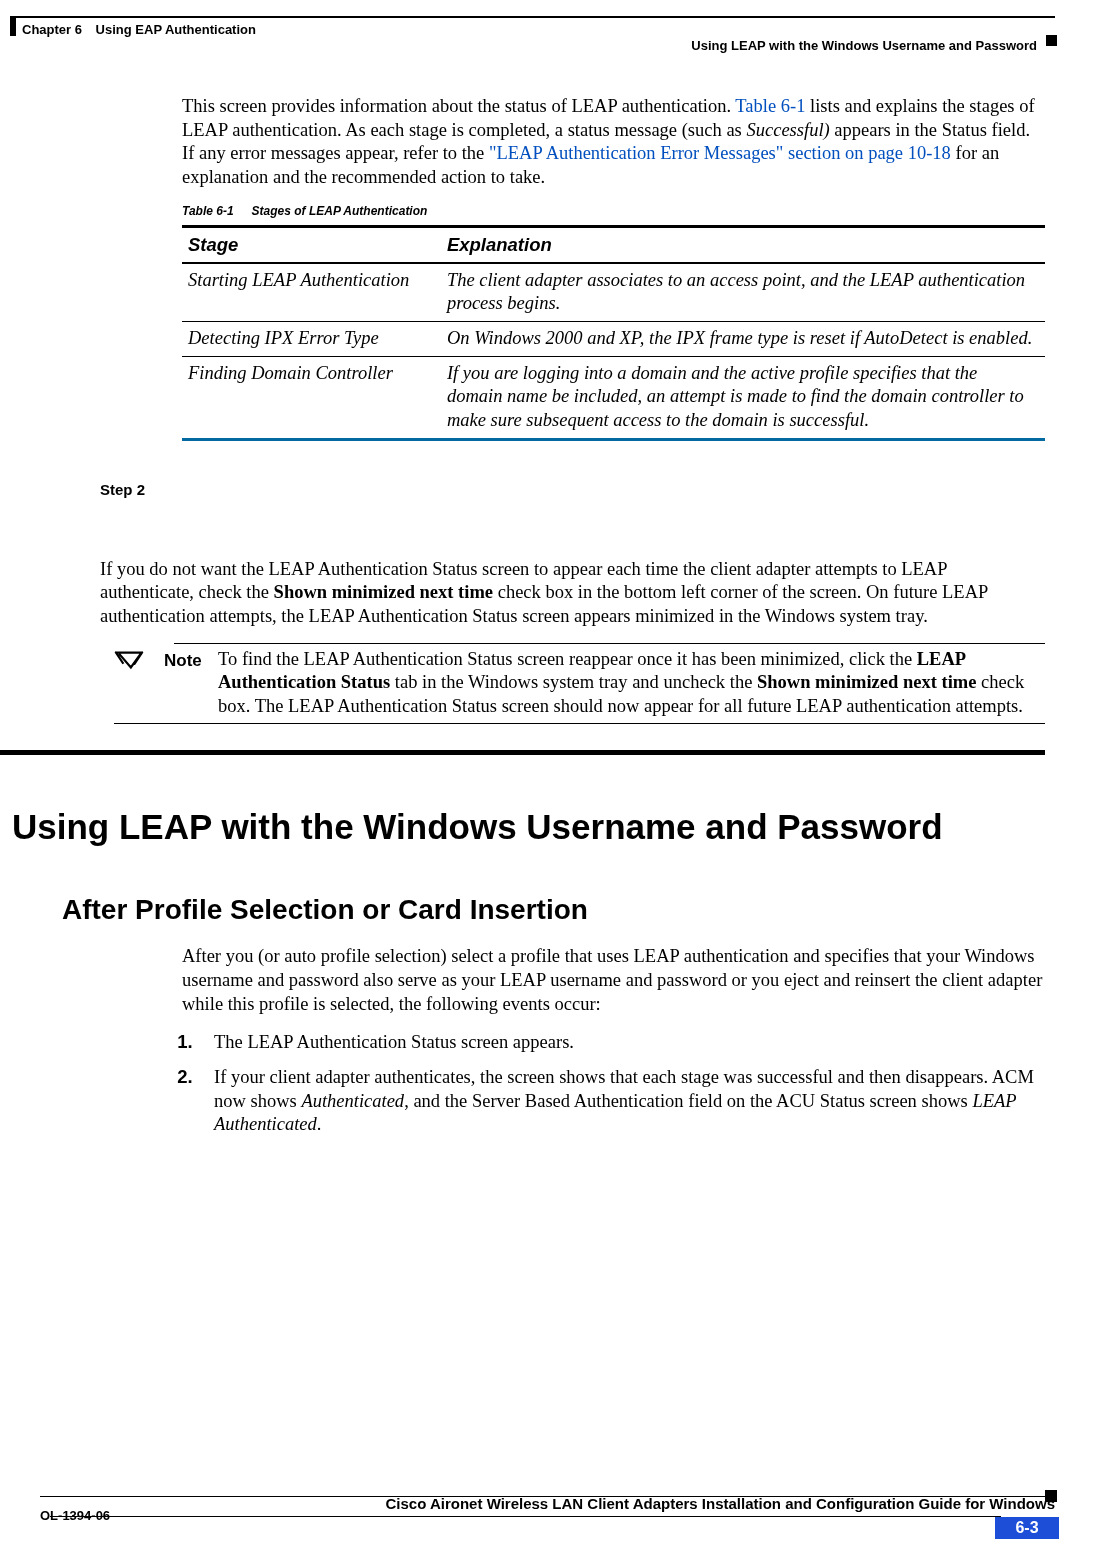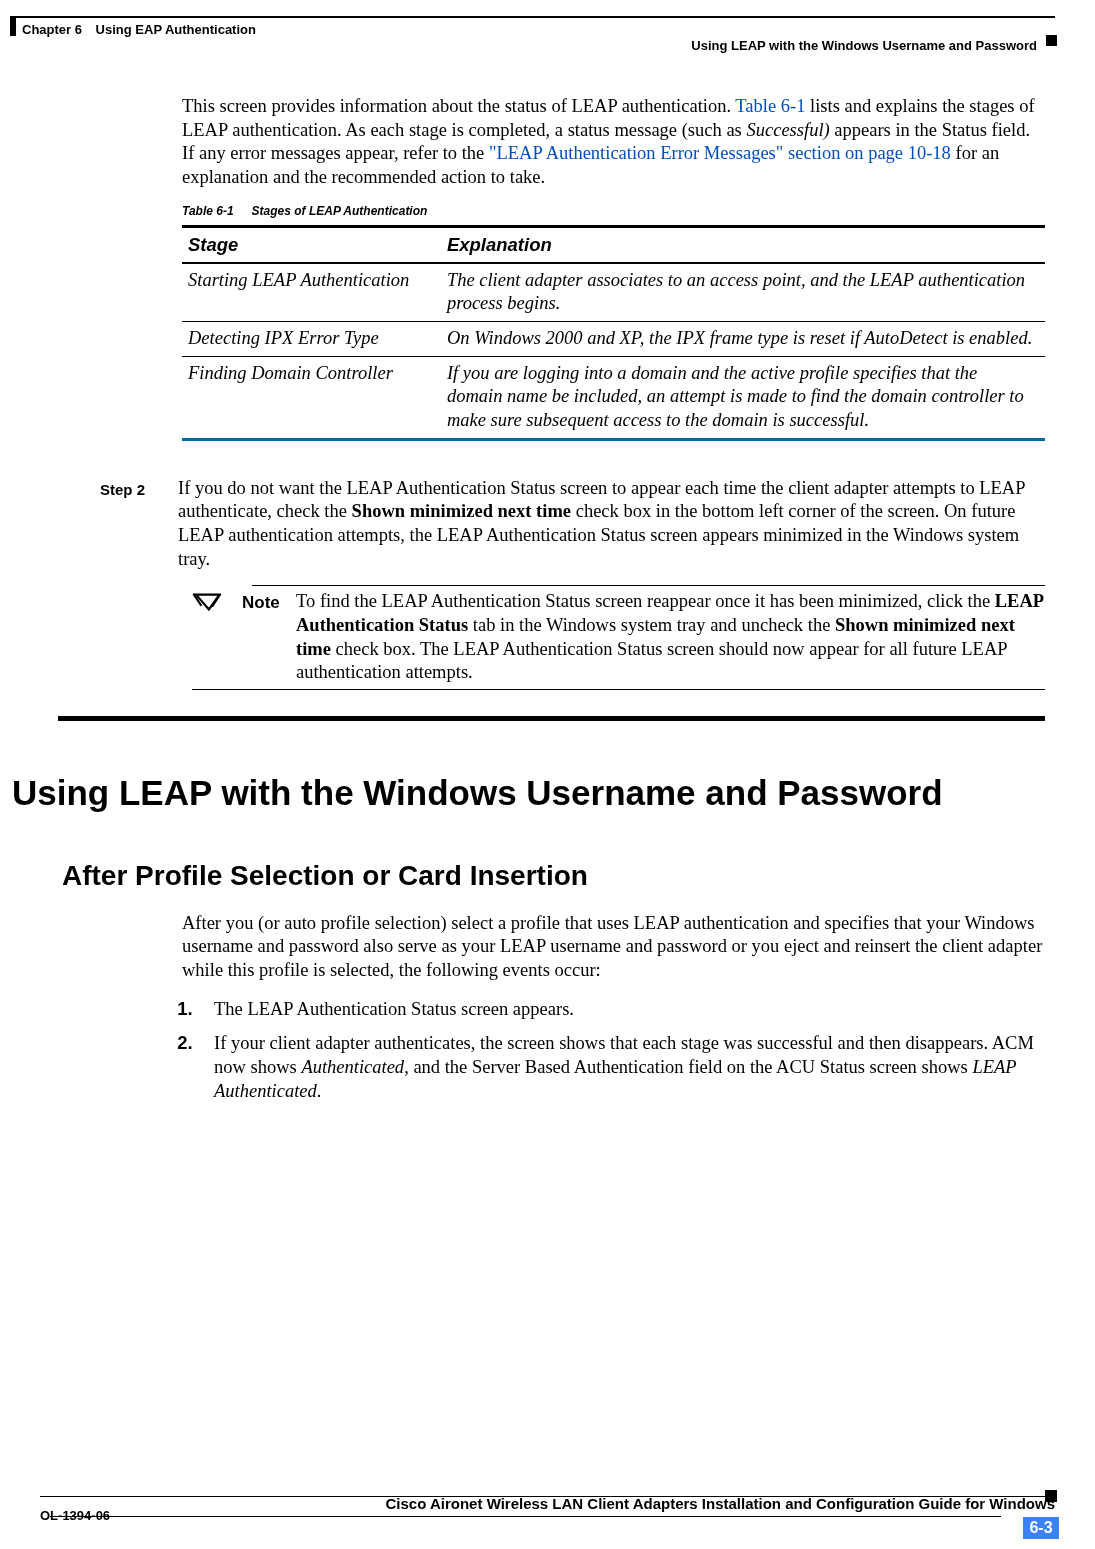--- a/index.html
+++ b/index.html
@@ -87,21 +87,21 @@
     line-height: 1.28;
   }
   table.stage th {
     font-family: Arial, Helvetica, sans-serif;
     font-weight: bold;
     border-bottom: 2px solid #000;
   }
   table.stage td.col1 { width: 30%; }
 
   
-  .step-row { display: flex; gap: 18px; margin-bottom: 10px; margin-left: -82px; }
+  .step-row { display: flex; gap: 18px; margin-bottom: 10px; margin-left: -82px; flex-direction: column; }
   .step-label { font-family: Arial, Helvetica, sans-serif; font-weight: bold; font-size: 15px; flex: 0 0 60px; padding-top:3px; }
   .step-body { flex: 1; }
 
   
   .note-wrap { margin-left: 14px; margin-top: 6px; }
   .note-rule { border-top: 1px solid #000; margin-left: 60px; margin-bottom:4px; }
   .note-rule2 { border-top: 1px solid #000; margin-left: 0px; margin-top:4px; }
   .note-row { display: flex; gap: 14px; }
   .note-icon { flex:0 0 36px; }
   .note-icon svg { width: 30px; height: 24px; }
@@ -145,21 +145,21 @@
   .ftr-box-top { position:absolute; right:38px; bottom:47px; width:12px; height:12px; background:#000; }
   .ftr-title {
     position:absolute; right:40px; bottom:36px;
     font-family: Arial, Helvetica, sans-serif; font-weight:bold; font-size:15px;
   }
   .ftr-left {
     position:absolute; left:40px; bottom:24px;
     font-family: Arial, Helvetica, sans-serif; font-weight:bold; font-size:13px;
   }
   .ftr-page-box {
-    position:absolute; right:36px; bottom:10px; width:36px; height:22px; background:#3b82f6;
+    position:absolute; right:36px; bottom:10px; width:64px; height:22px; background:#1d4ed8;
     color:#fff; font-family: Arial, Helvetica, sans-serif; font-weight:bold; font-size:16px;
     text-align:center; line-height:22px;
   }
 </style>
 </head>
 <body>
 
 <div class="page">
 
   <div class="hdr-bar">

